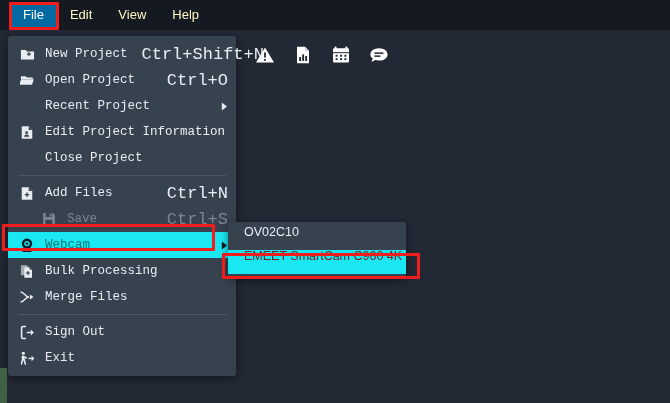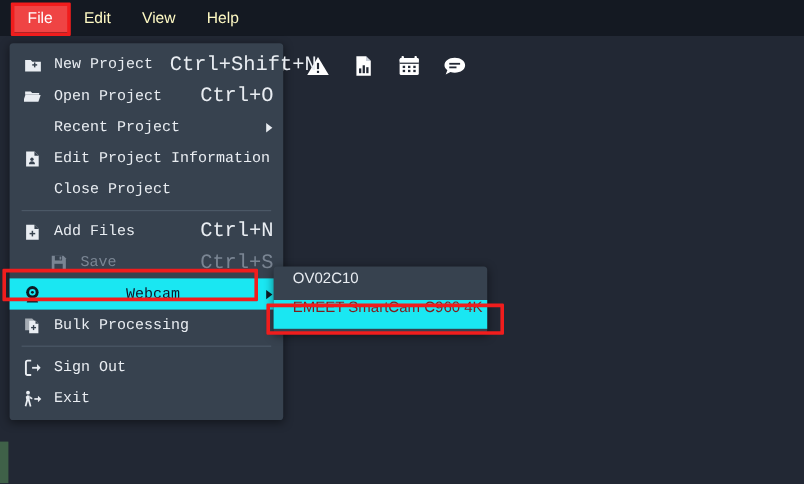--- a/index.html
+++ b/index.html
@@ -32,21 +32,21 @@
   }
   .menubar-item {
     color: #fef9c3;
     font-size: 13px;
     padding: 4px 13px;
     line-height: 16px;
     white-space: nowrap;
     cursor: default;
   }
   .menubar-item.active {
-    background: #ef4444;
+    background: #0369a1;
     color: #ffffff;
   }
 
   
   .toolbar {
     position: absolute;
     left: 216px; top: 40px;
     height: 30px;
     display: flex;
     align-items: center;
@@ -104,22 +104,21 @@
     margin-left: 10px;
     width: 8px; height: 8px;
     display: flex;
     align-items: center;
     justify-content: center;
   }
   .mi.disabled { color: #7a8593; padding-left: 32px; }
   .mi.disabled .mi-accel { color: #7a8593; }
   .mi.highlight {
     background: #1ae7f2;
-    color: #0f172a;
-    text-align: center;
+    color: #0f766e;
   }
 
   .mi-sep {
     height: 1px;
     background: #4b5866;
     margin: 4px 10px 4px 10px;
   }
 
   
   .submenu {
@@ -320,20 +319,30 @@
           <svg width="15" height="15" viewBox="0 0 16 16">
             <path d="M1 1.4 h6.2 l2.4 2.4 v8.2 h-8.6 Z" fill="#e9edf2" opacity="0.62"></path>
             <path d="M4.6 3.6 h5.6 l2.6 2.6 v8.4 h-8.2 Z" fill="#e9edf2"></path>
             <path d="M10.2 3.6 v2.6 h2.6 Z" fill="#37424f"></path>
             <rect x="6.3" y="9" width="4.4" height="1.2" fill="#37424f"></rect>
             <rect x="7.9" y="7.4" width="1.2" height="4.4" fill="#37424f"></rect>
           </svg>
         </span>
         <span class="mi-label">Bulk Processing</span>
       </div>
+      <div class="mi">
+        <span class="mi-icon">
+          <svg width="16" height="14" viewBox="0 0 17 14">
+            <path d="M1.6 1.6 C5.6 1.6 6.6 7 10.6 7" fill="none" stroke="#e9edf2" stroke-width="1.6"></path>
+            <path d="M1.6 12.4 C5.6 12.4 6.6 7 10.6 7" fill="none" stroke="#e9edf2" stroke-width="1.6"></path>
+            <path d="M11.6 4.3 L15.4 7 L11.6 9.7 Z" fill="#e9edf2"></path>
+          </svg>
+        </span>
+        <span class="mi-label">Merge Files</span>
+      </div>
       <div class="mi-sep"></div>
       <div class="mi">
         <span class="mi-icon">
           <svg width="15" height="15" viewBox="0 0 16 16">
             <path d="M6.4 1.6 H3.2 C2.3 1.6 1.7 2.3 1.7 3.2 v9.6 c0 0.9 0.6 1.6 1.5 1.6 h3.2" fill="none" stroke="#e9edf2" stroke-width="1.7"></path>
             <rect x="7.2" y="7.2" width="5.6" height="1.6" fill="#e9edf2"></rect>
             <path d="M11.6 4.7 L14.8 8 L11.6 11.3 Z" fill="#e9edf2"></path>
           </svg>
         </span>
         <span class="mi-label">Sign Out</span>

